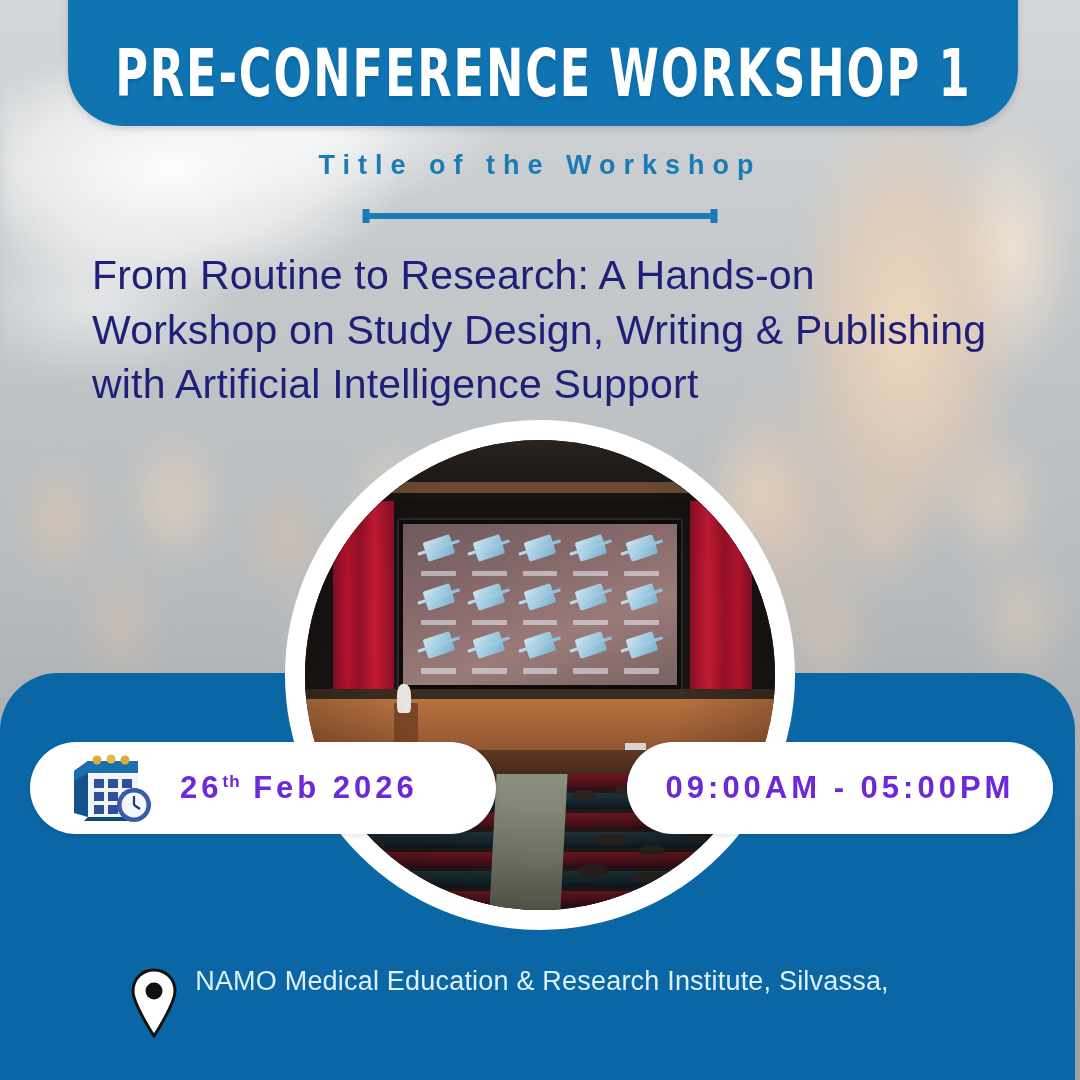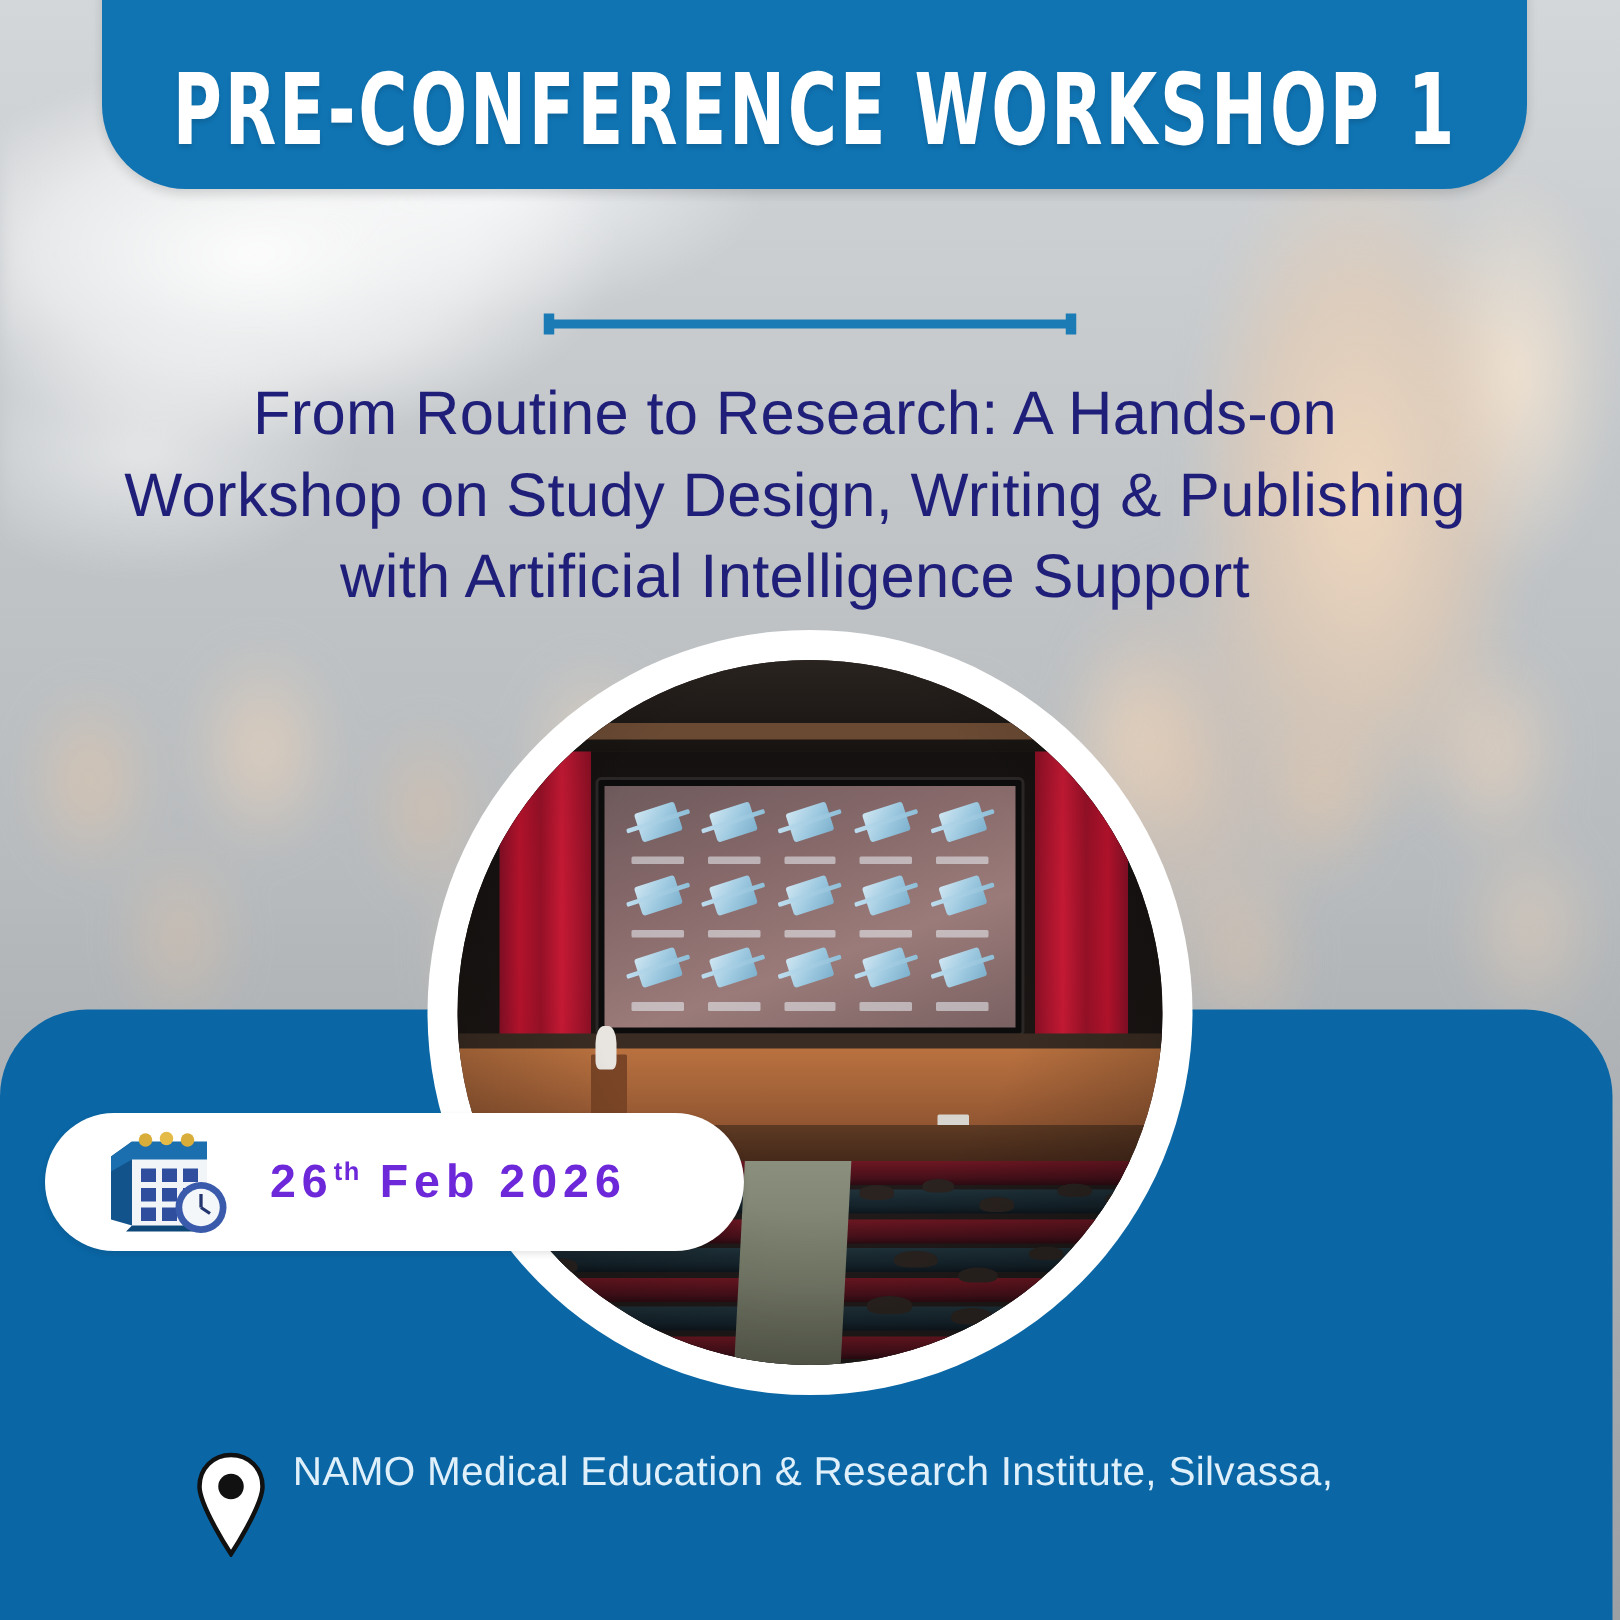--- a/index.html
+++ b/index.html
@@ -90,22 +90,21 @@
     font-size:27px;font-weight:700;
     letter-spacing:8px;
   }
   .divider{
     position:absolute;top:205px;left:50%;transform:translateX(-50%);
     width:356px;height:22px;
   }
 
   
   .main-title{
-    position:absolute;top:248px;left:80px;width:900px;
-    text-align:center;
+    position:absolute;top:248px;left:92px;width:900px;
     color:#1f1f7a;
     font-size:41px;
     line-height:1.33;
     font-weight:400;
     letter-spacing:.2px;
   }
 
   
   .blue-panel{
     position:absolute;left:0;top:673px;width:1075px;height:407px;
@@ -202,20 +201,21 @@
   <div class="bg-layer bg-base"></div>
   <div class="bg-layer bg-screenglow"></div>
   <div class="bg-layer bg-crowd"></div>
   <div class="bg-layer bg-warm"></div>
   <div class="bg-layer bg-vignette"></div>
 
   <div class="header-bar">
     <div class="header-title">PRE-CONFERENCE WORKSHOP 1</div>
   </div>
 
+  <div class="eyebrow">Title of the Workshop</div>
 
   <div class="divider">
     <svg width="356" height="22" viewBox="0 0 356 22">
       <line x1="4" y1="4" x2="4" y2="18" stroke="#1b7bb5" stroke-width="7"></line>
       <line x1="352" y1="4" x2="352" y2="18" stroke="#1b7bb5" stroke-width="7"></line>
       <line x1="2" y1="11" x2="354" y2="11" stroke="#1b7bb5" stroke-width="6"></line>
     </svg>
   </div>
 
   <div class="main-title">From Routine to Research: A Hands-on Workshop on Study Design, Writing &amp; Publishing with Artificial Intelligence Support</div>
@@ -359,20 +359,23 @@
       <rect x="42" y="54" width="10" height="9" fill="#2f4f9e"></rect>
       <rect x="56" y="54" width="10" height="9" fill="#2f4f9e"></rect>
       <circle cx="68" cy="54" r="17" fill="#3a5bab"></circle>
       <circle cx="68" cy="54" r="12.5" fill="#f4f7fa"></circle>
       <line x1="68" y1="54" x2="68" y2="45" stroke="#24366f" stroke-width="2.2"></line>
       <line x1="68" y1="54" x2="74" y2="58" stroke="#24366f" stroke-width="2.2"></line>
     </svg>
     <span class="pill-text"><span>26</span><span class="sup">th</span><span> Feb 2026</span></span>
   </div>
 
+  <div class="pill pill-time">
+    <span class="pill-text">09:00AM - 05:00PM</span>
+  </div>
 
   <div class="footer">
     <svg class="pin-icon" viewBox="0 0 46 70">
       <path d="M23 2 C11 2 2 11 2 23 C2 36 23 68 23 68 C23 68 44 36 44 23 C44 11 35 2 23 2 Z" fill="#ffffff" stroke="#111111" stroke-width="3"></path>
       <circle cx="23" cy="23" r="8.5" fill="#111111"></circle>
     </svg>
     <div class="footer-text">
       <div>NAMO Medical Education &amp; Research Institute, Silvassa,</div>
     </div>
   </div>

